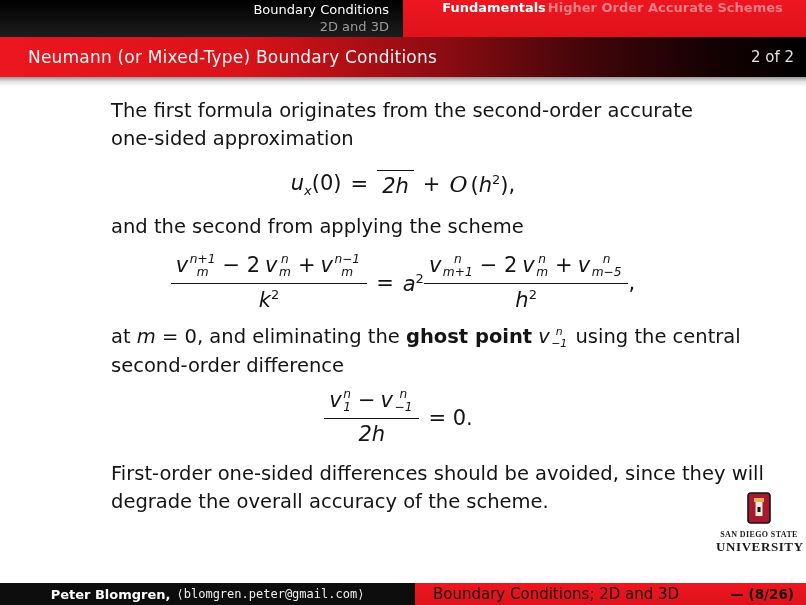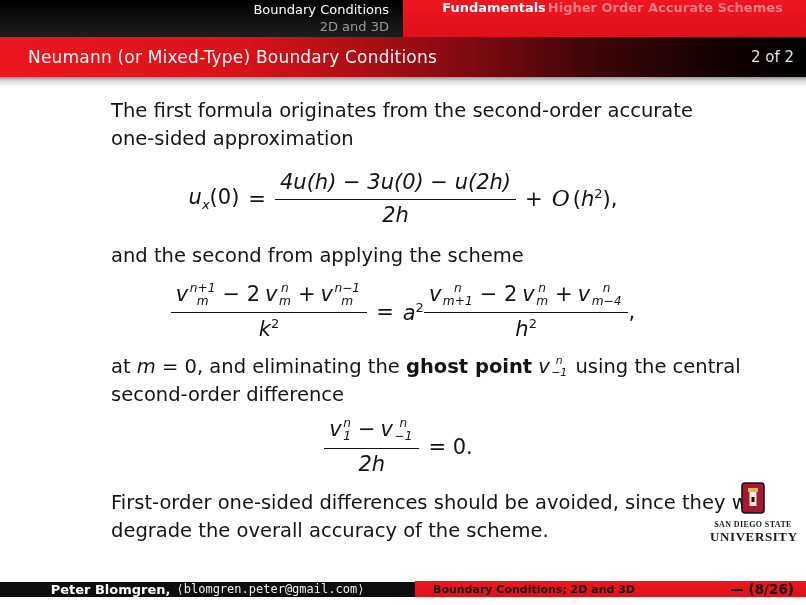--- a/index.html
+++ b/index.html
@@ -59,36 +59,36 @@
   .ss{
     display:inline-flex;flex-direction:column;align-items:center;
     font-size:.58em;line-height:1.08;vertical-align:middle;
     margin:0 2px 0 1.5px;font-style:italic;
   }
   .mop{margin:0 5px;}
   .mcal{font-family:"DejaVu Serif",serif;font-style:italic;font-size:1.05em;margin-right:3px;}
   .inline-v{white-space:nowrap;margin-left:6px;}
   .inline-v .ss{font-size:.56em;}
   
-  .logo{position:absolute;right:10px;bottom:28px;width:86px;text-align:center;}
+  .logo{position:absolute;right:4px;bottom:28px;width:86px;text-align:center;}
   .logo-text1{font-family:"Liberation Serif",serif;font-size:8px;font-weight:bold;letter-spacing:.4px;color:#1a1a1a;margin-top:2px;}
   .logo-text2{font-family:"Liberation Serif",serif;font-size:13px;font-weight:bold;letter-spacing:.6px;color:#1a1a1a;}
   
-  .footer{height:32px;flex:none;display:flex;align-items:center;}
+  .footer{height:22px;flex:none;display:flex;}
   .footer-left{
     width:415px;background:#0d0d0d;display:flex;align-items:center;justify-content:center;
     gap:6px;box-sizing:border-box;
   }
   .footer-author{font-size:13px;font-weight:bold;color:#fff;}
   .footer-email{font-family:"DejaVu Sans Mono",monospace;font-size:12px;color:#f0f0f0;}
   .footer-right{
     flex:1;background:linear-gradient(to bottom,#ee1620 0%,#dd121b 100%);
     display:flex;align-items:center;padding:0 12px 0 18px;box-sizing:border-box;
   }
-  .footer-deck{font-size:11px;font-weight:bold;color:#151515;}
+  .footer-deck{font-size:15px;font-weight:normal;color:#151515;}
   .footer-page{margin-left:auto;font-size:13.5px;font-weight:bold;color:#151515;}
 </style>
 </head>
 <body>
 
 <div class="slide">
 
   <div class="topbar">
     <div class="topbar-left">
       <div class="nav-line1">Boundary Conditions</div>
@@ -107,21 +107,20 @@
   <div class="title-shadow"></div>
 
   <div class="content">
 
     <div class="para p1">The first formula originates from the second-order accurate one-sided approximation</div>
 
     <div class="eq eq1">
       <span class="grp"><span class="mi">u</span><sub>x</sub><span>(0)</span></span>
         <span class="mrel">=</span>
         <span class="frac">
-          <span class="num mi">4u(h) − 3u(0) − u(2h)</span>
           <span class="den mi">2h</span>
         </span>
         <span class="mrel">+</span>
         <span class="grp"><span class="mcal">O</span><span>(</span><span class="mi">h</span><sup>2</sup><span>)</span><span>,</span></span>
     </div>
 
     <div class="para p2">and the second from applying the scheme</div>
 
     <div class="eq eq2">
       <span class="frac">
@@ -141,21 +140,21 @@
         <span class="grp"><span class="mi">a</span><sup>2</sup></span>
         <span class="frac">
           <span class="num"><span class="mi">v</span><span class="ss">
               <span>n</span>
               <span>m+1</span>
             </span><span class="mop">− 2</span><span class="mi">v</span><span class="ss">
               <span>n</span>
               <span>m</span>
             </span><span class="mop">+</span><span class="mi">v</span><span class="ss">
               <span>n</span>
-              <span>m−4</span>
+              <span>m−5</span>
             </span></span>
           <span class="den"><span class="mi">h</span><sup>2</sup></span>
         </span>
         <span>,</span>
     </div>
 
     <div class="para p3"><span>at </span><span class="mi">m</span><span> = 0, and eliminating the </span><span class="boldtxt">ghost point</span><span class="inline-v"><span class="mi">v</span><span class="ss">
             <span>n</span>
             <span>−1</span>
           </span></span><span> using the central second-order difference</span></div>

